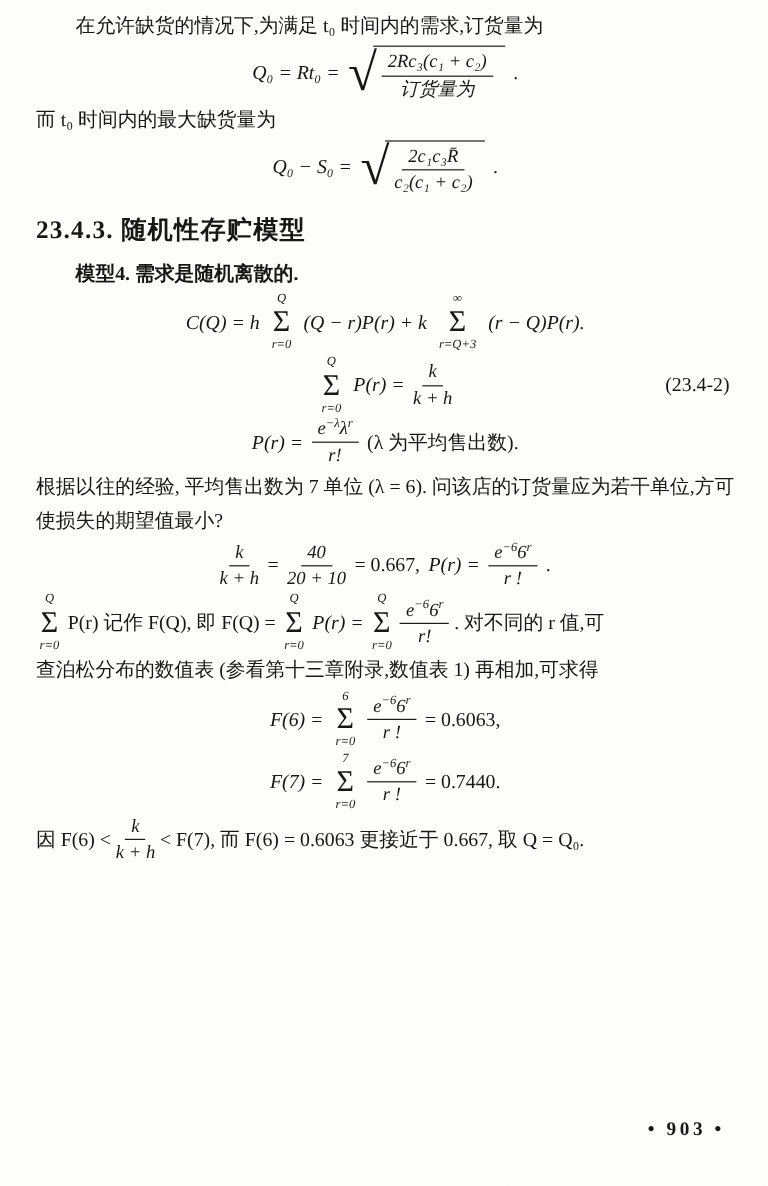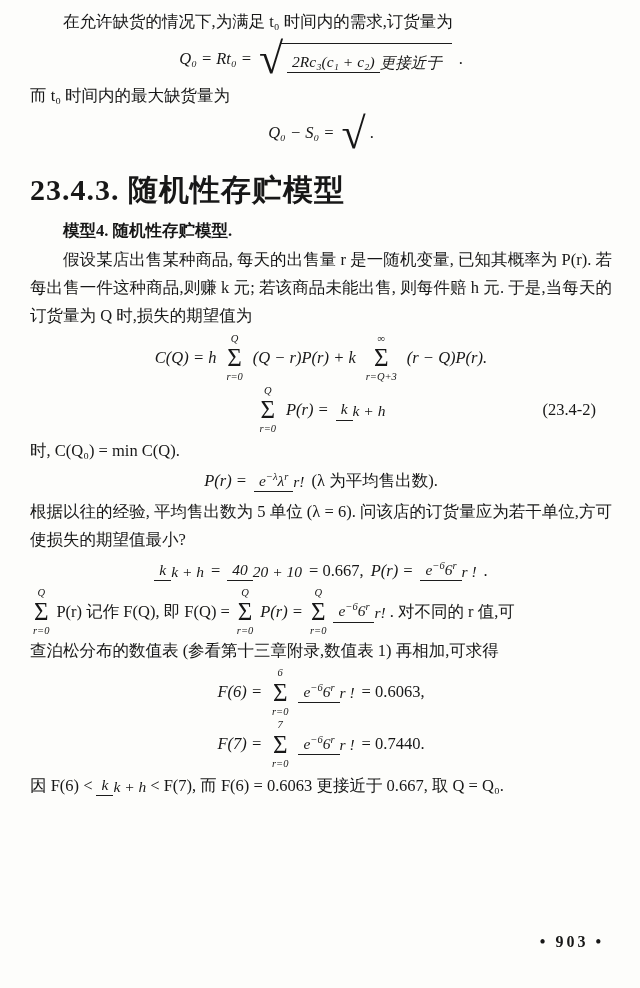--- a/index.html
+++ b/index.html
@@ -7,76 +7,81 @@
     width:640px;height:988px;box-sizing:border-box;position:relative;overflow:hidden;
     background:#fdfdfb;color:#171717;
     font-family:"Liberation Serif","DejaVu Serif",serif;
     font-size:16.5px;line-height:1.72;
     padding:8px 28px 4px 30px;
   }
   .p{margin:0;text-align:justify;}
   .ind{text-indent:2em;}
   .bold{font-weight:700;}
   .lbl{font-weight:700;margin-right:14px;}
-  .heading{font-size:30px;font-weight:700;margin:16px 0 8px 0;letter-spacing:1px;line-height:1.3;}
+  .heading{font-size:21px;font-weight:700;margin:16px 0 8px 0;letter-spacing:1px;line-height:1.3;}
   .feq{display:flex;justify-content:center;align-items:center;margin:2px 0;gap:7px;flex-wrap:nowrap;}
   .it{font-style:italic;}
   .upr{font-style:normal;}
-  .frac{display:inline-flex;flex-direction:row;align-items:center;vertical-align:middle;line-height:1.25;font-style:italic;font-size:15.5px;}
+  .frac{display:inline-flex;flex-direction:column;align-items:center;vertical-align:middle;line-height:1.25;font-style:italic;font-size:15.5px;}
   .frac .num{border-bottom:1.5px solid #1c1c1c;padding:0 5px 1px 5px;white-space:nowrap;}
   .frac .den{padding-top:1px;white-space:nowrap;}
   .bigsum{display:inline-flex;flex-direction:column;align-items:center;line-height:1;vertical-align:middle;margin:0 3px;}
   .bigsum .lim{font-size:10.5px;font-style:italic;line-height:1.1;}
   .bigsum .sig{font-size:25px;font-style:normal;line-height:1;padding:1px 0;}
   .sqrt{display:inline-flex;align-items:center;vertical-align:middle;}
   .sqrt .rad{font-size:44px;line-height:0.95;margin-right:-3px;font-weight:400;}
   .sqrt .cont{border-top:1.7px solid #1c1c1c;padding:3px 10px 0 7px;}
   .eqwrap{position:relative;}
-  .eqtag{position:absolute;right:16px;top:50%;transform:translateY(-50%);font-style:normal;}
+  .eqtag{position:absolute;right:4px;top:50%;transform:translateY(-50%);font-style:normal;}
   sup{font-size:10.5px;line-height:0;}
   .note{font-style:normal;}
   .pagenum{position:absolute;right:36px;bottom:32px;font-weight:700;letter-spacing:3px;font-size:16px;}
   .inlinep{display:flex;align-items:center;flex-wrap:wrap;gap:4px;text-align:left;}
 </style>
 </head>
 <body>
 
 <div class="sheet">
 
   <p class="p ind">在允许缺货的情况下,为满足 t₀ 时间内的需求,订货量为</p>
 
   <div class="feq">
     <span class="it">Q₀ = Rt₀ =</span>
     <span class="sqrt">
       <span class="rad">√</span>
       <span class="cont">
         <span class="frac">
           <span class="num">2Rc₃(c₁ + c₂)</span>
-          <span class="den">更接近于</span>
+          <span class="den">订货量为</span>
         </span>
       </span>
     </span>
     <span class="upr">.</span>
   </div>
 
   <p class="p">而 t₀ 时间内的最大缺货量为</p>
 
   <div class="feq">
     <span class="it">Q₀ − S₀ =</span>
     <span class="sqrt">
       <span class="rad">√</span>
+      <span class="cont">
+        <span class="frac">
+          <span class="num">2c₁c₃R̄</span>
+          <span class="den">c₂(c₁ + c₂)</span>
+        </span>
+      </span>
     </span>
     <span class="upr">.</span>
   </div>
 
   <div class="heading">23.4.3. 随机性存贮模型</div>
 
-  <p class="p ind bold">模型4. 随机性存贮模型.</p>
-
-  <p class="p ind">假设某店出售某种商品, 每天的出售量 r 是一随机变量, 已知其概率为 P(r). 若每出售一件这种商品,则赚 k 元; 若该商品未能出售, 则每件赔 h 元. 于是,当每天的订货量为 Q 时,损失的期望值为</p>
+  <p class="p ind bold">模型4. 需求是随机离散的.</p>
+
 
   <div class="feq">
     <span class="it">C(Q) = h</span>
     <span class="bigsum">
       <span class="lim">Q</span>
       <span class="sig">Σ</span>
       <span class="lim">r=0</span>
     </span>
     <span class="it">(Q − r)P(r) + k</span>
     <span class="bigsum">
@@ -97,33 +102,32 @@
       </span>
       <span class="it">P(r) =</span>
       <span class="frac">
         <span class="num">k</span>
         <span class="den">k + h</span>
       </span>
     </div>
     <span class="eqtag">(23.4-2)</span>
   </div>
 
-  <p class="p">时, C(Q₀) = min C(Q).</p>
 
 
   <div class="feq">
     <span class="it">P(r) =</span>
     <span class="frac">
       <span class="num"><span class="it">e</span><sup>−λ</sup><span class="it">λ</span><sup class="it">r</sup></span>
       <span class="den">r!</span>
     </span>
     <span class="note">(λ 为平均售出数).</span>
   </div>
 
-  <p class="p">根据以往的经验, 平均售出数为 5 单位 (λ = 6).  问该店的订货量应为若干单位,方可使损失的期望值最小?</p>
+  <p class="p">根据以往的经验, 平均售出数为 7 单位 (λ = 6).  问该店的订货量应为若干单位,方可使损失的期望值最小?</p>
 
 
   <div class="feq">
     <span class="frac">
       <span class="num">k</span>
       <span class="den">k + h</span>
     </span>
     <span class="upr">=</span>
     <span class="frac upr">
       <span class="num">40</span>

